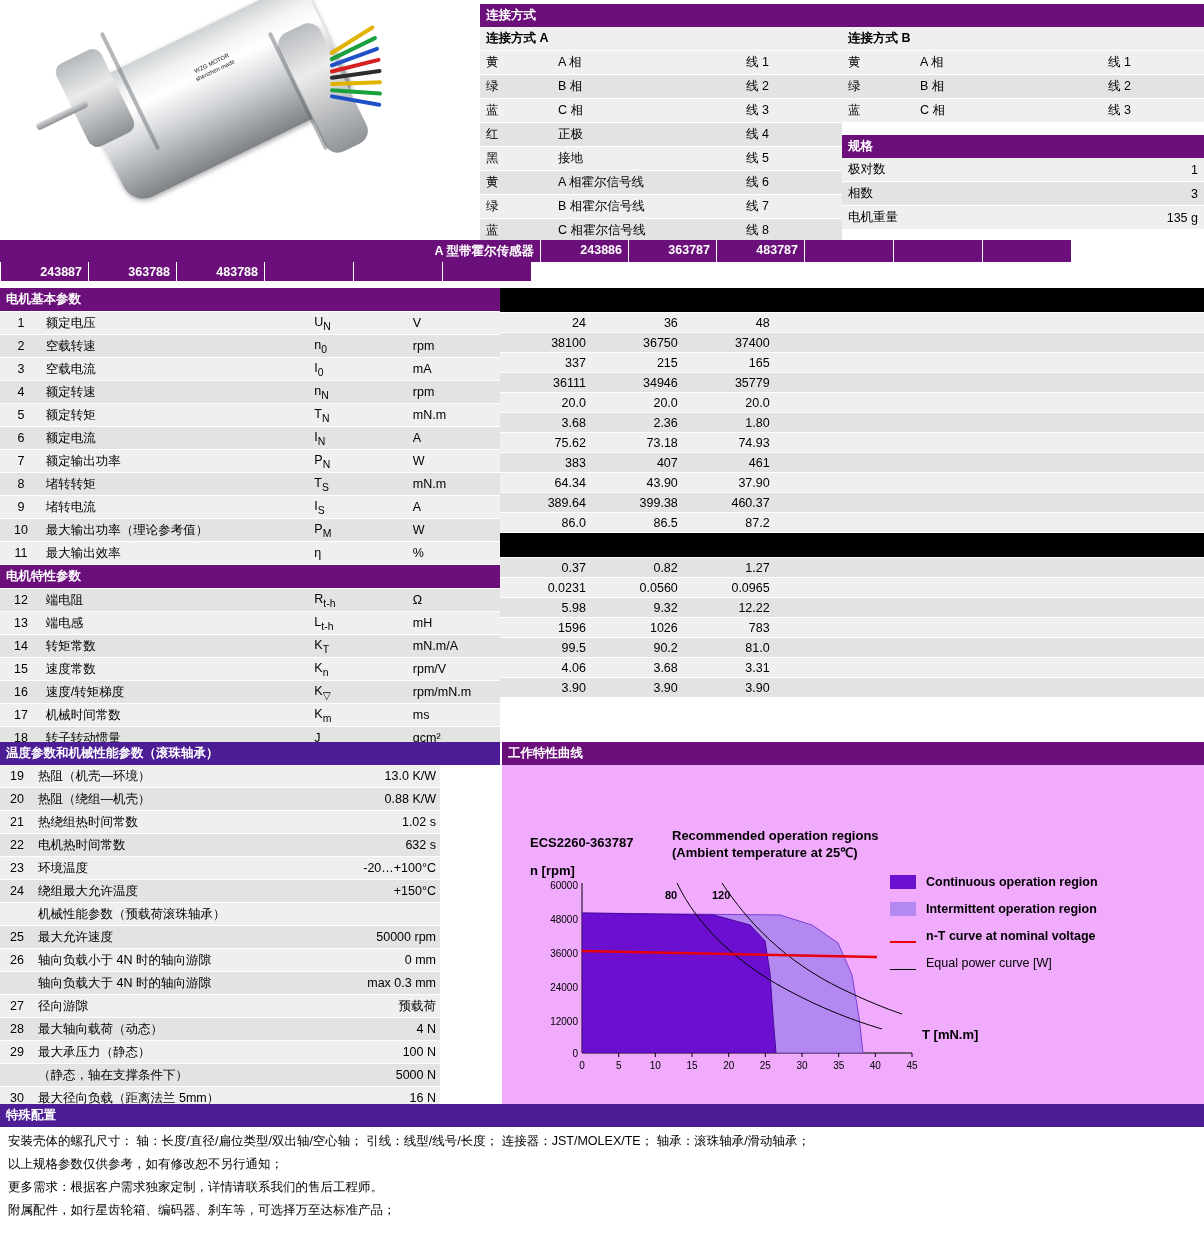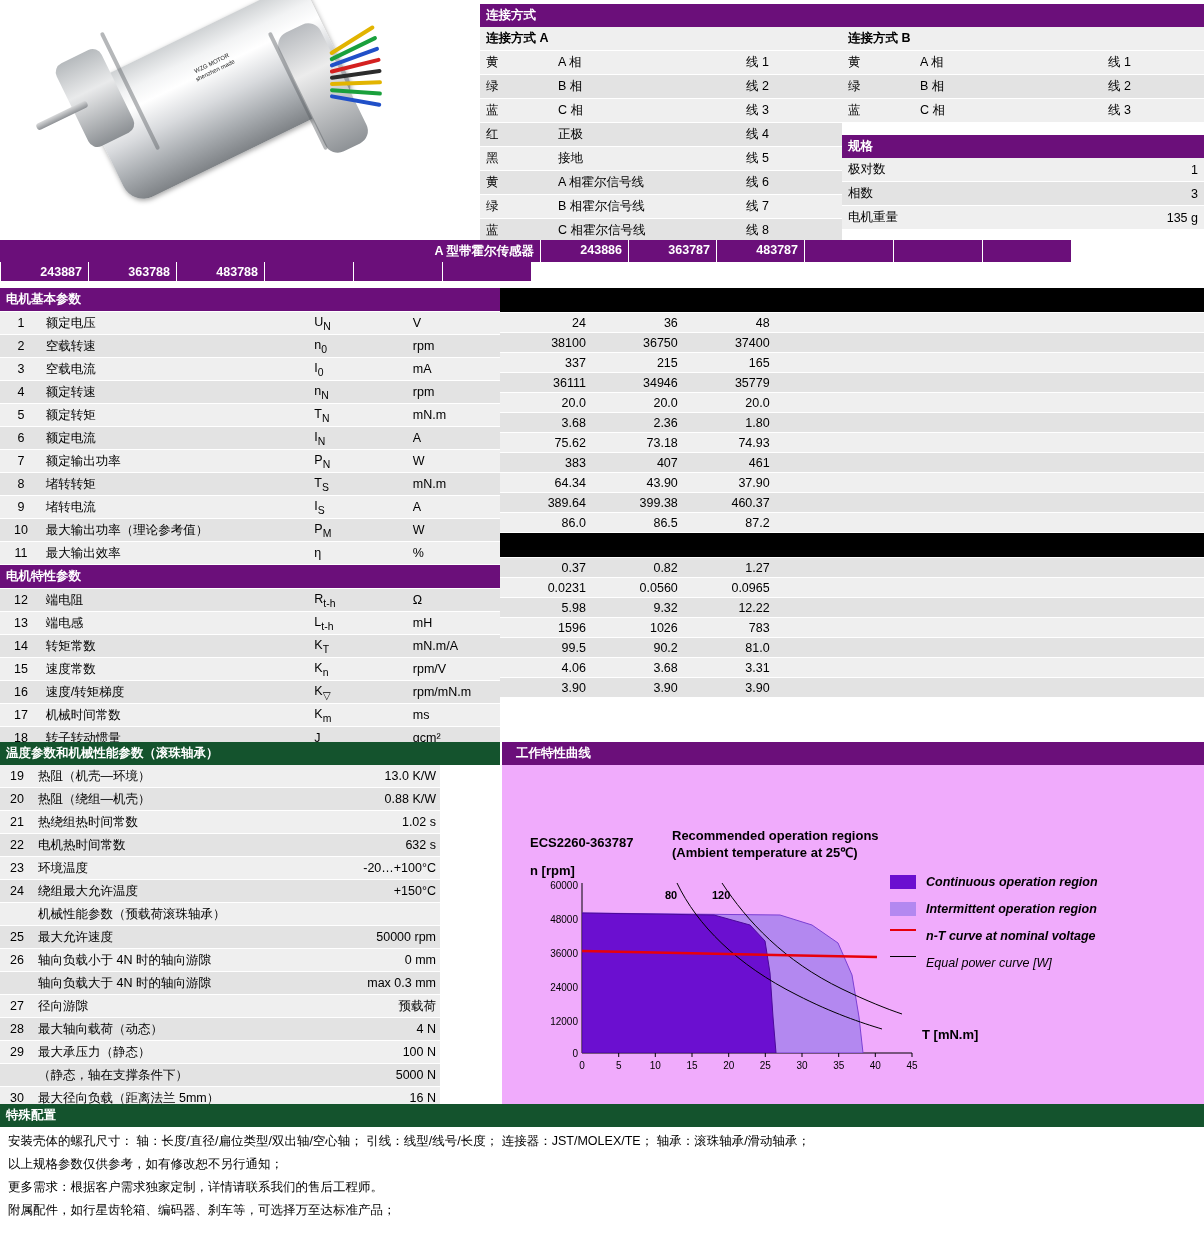--- a/index.html
+++ b/index.html
@@ -5,21 +5,21 @@
   html,body{margin:0;padding:0;}
   body{
     width:1204px;height:1247px;
     background:#ffffff;
     font-family:"Liberation Sans", sans-serif;
     font-size:12px;
     color:#000;
     position:relative;
     overflow:hidden;
   }
-  .hdr-bar{background:#14532d;color:#fff;font-weight:bold;font-size:12.5px;padding:3px 6px;}
+  .hdr-bar{background:#4c1d95;color:#fff;font-weight:bold;font-size:12.5px;padding:3px 6px;}
   table{border-collapse:collapse;}
 
   
   #motor-photo{position:absolute;left:0;top:0;width:470px;height:228px;}
   .motor-body{
     position:absolute;left:92px;top:28px;width:250px;height:130px;
     transform:rotate(-26deg);
     border-radius:22px;
     background:linear-gradient(180deg,#cfd2d4 0%,#f2f3f4 18%,#ffffff 32%,#d8dadd 55%,#a9adb1 78%,#7e8286 100%);
     box-shadow:0 2px 5px rgba(0,0,0,.35);
@@ -92,28 +92,28 @@
   .mh-empty{width:88px;background:#6b0f7a;border-left:1px solid #fff;}
 
   
   #temp-block{position:absolute;left:0;top:742px;width:500px;}
   #temp-block table{width:440px;}
   .tt td{font-size:12.5px;padding:2.5px 4px;border-bottom:1px solid #fff;}
   .tt .c-val{text-align:right;width:150px;}
 
   
   #chart-block{position:absolute;left:502px;top:742px;width:702px;}
-  .chart-title-bar{background:#6b0f7a;color:#fff;font-weight:bold;font-size:12.5px;padding:3px 14px;}
+  .chart-title-bar{background:#6b0f7a;color:#fff;font-weight:bold;font-size:12.5px;padding:3px 6px;}
   .chart-area{position:relative;height:340px;background:#f0abfc;}
   .model-code{position:absolute;left:28px;top:70px;font-weight:bold;font-size:13px;}
   .rec-title{position:absolute;left:170px;top:62px;font-weight:bold;font-size:13px;line-height:17px;}
   .axis-y-label{position:absolute;left:28px;top:98px;font-weight:bold;font-size:13px;}
   .axis-x-label{position:absolute;left:420px;top:262px;font-weight:bold;font-size:13px;}
   .legend{position:absolute;left:388px;top:110px;width:300px;font-size:12.5px;}
-  .legend div{display:flex;align-items:flex-start;margin-bottom:13px;font-style:italic;}
+  .legend div{display:flex;align-items:flex-end;margin-bottom:13px;}
   .sw{width:26px;height:14px;margin-right:10px;flex:none;}
   .sw-line{width:26px;height:0;border-top:2px solid #e8000b;margin-right:10px;flex:none;}
   .sw-thin{width:26px;height:0;border-top:1px solid #000;margin-right:10px;flex:none;}
   .lg-label{font-weight:bold;}
 
   
   #special{position:absolute;left:0;top:1104px;width:1204px;}
   .sp-line{font-size:12.5px;padding:6px 4px 0 8px;}
 </style>
 </head>

